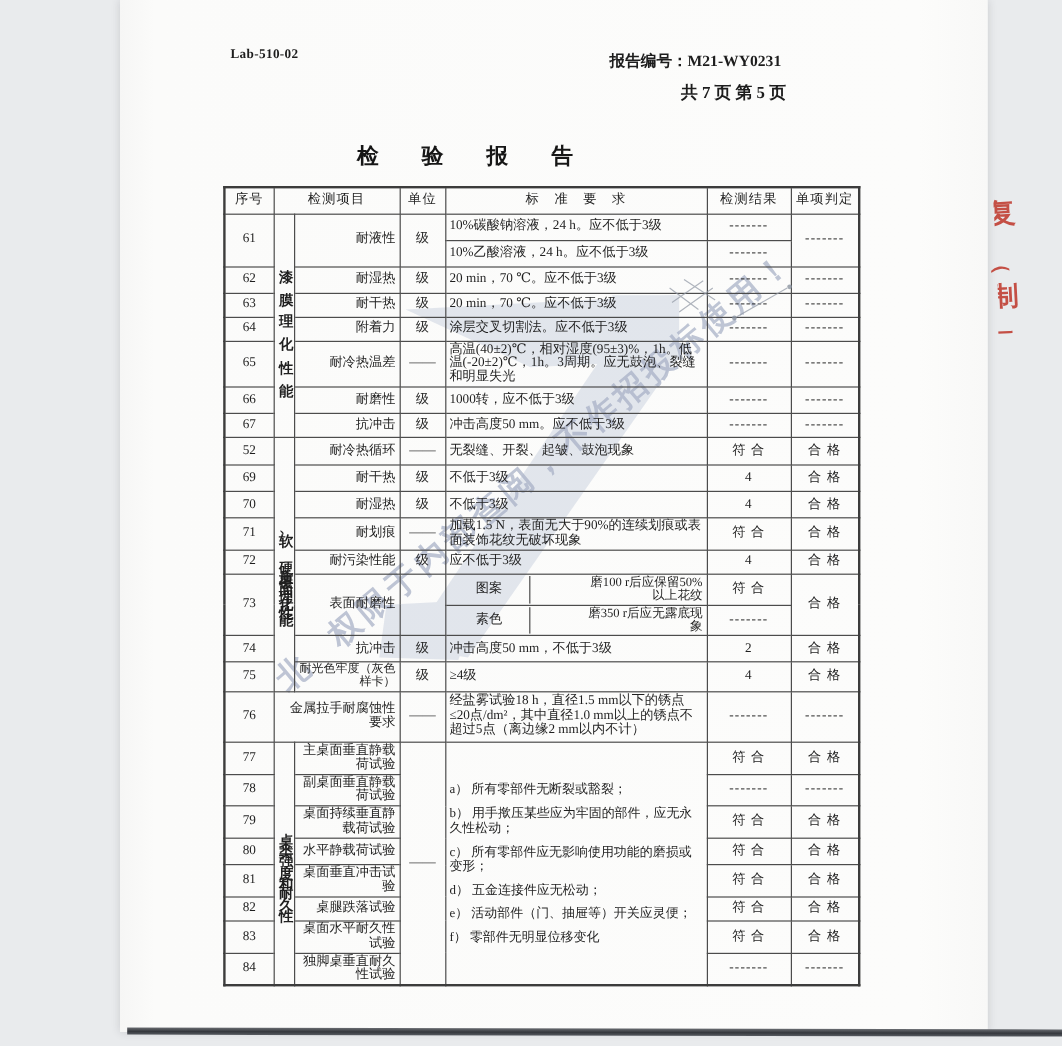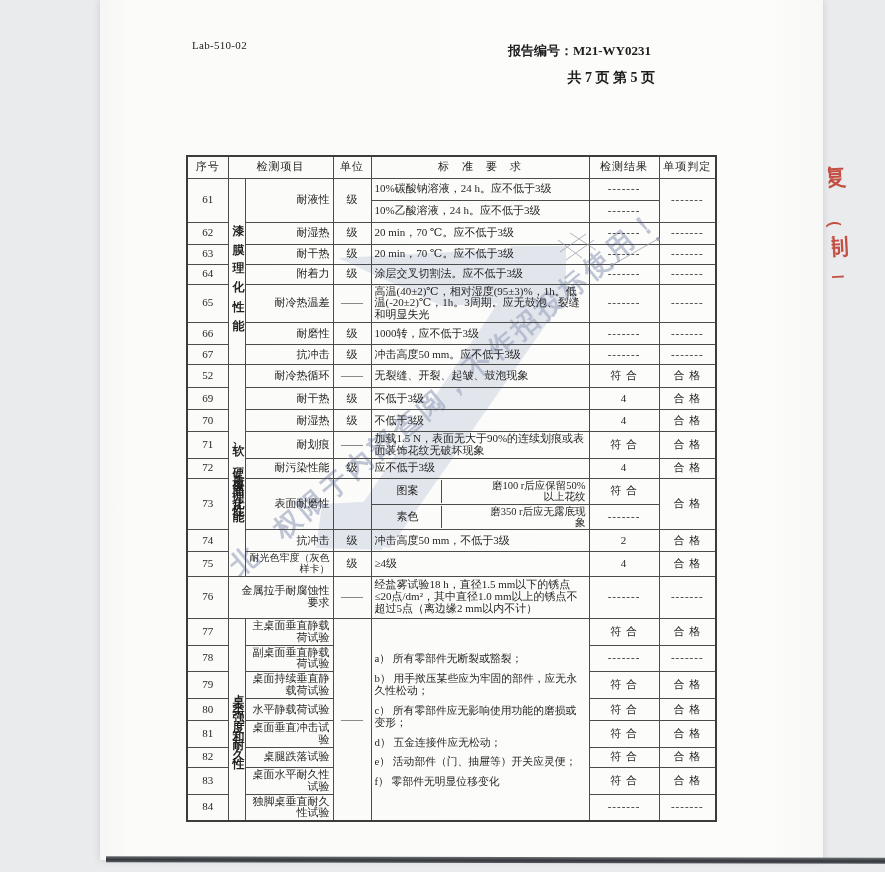--- a/index.html
+++ b/index.html
@@ -14,21 +14,21 @@
     position:absolute;left:100px;top:0;width:723px;height:860px;
     background:linear-gradient(90deg,#f6f6f5 0%,#fbfbfa 4%,#fcfcfb 92%,#f8f8f7 100%);
     box-shadow:0 0 7px rgba(60,60,70,.18);
   }
   .bottom-edge{
     position:absolute;left:106px;top:857px;width:779px;height:6px;
     background:linear-gradient(180deg,#6a6d72,#35383d 55%,#565a60);
     transform:rotate(.12deg);
   }
   
-  .form-code{position:absolute;left:92px;top:39px;font-size:11px;font-weight:normal;letter-spacing:.3px;color:#1d1d1d;}
+  .form-code{position:absolute;left:92px;top:39px;font-size:11px;font-weight:bold;letter-spacing:.3px;color:#1d1d1d;}
   .report-no{position:absolute;right:172px;top:42px;font-size:13px;font-weight:bold;color:#1d1d1d;}
   .page-info{position:absolute;right:168px;top:69px;font-size:14px;font-weight:bold;color:#1d1d1d;}
   .org-title{position:absolute;left:82px;top:86px;width:420px;text-align:center;
     font-size:20px;font-weight:bold;letter-spacing:.5px;color:#161616;}
   .doc-title{position:absolute;left:82px;top:118px;width:420px;text-align:center;
     font-size:18px;font-weight:bold;letter-spacing:9px;color:#161616;}
   
   .wm-logo{position:absolute;left:0;top:0;pointer-events:none;}
   .wm-text{
     position:absolute;left:122px;top:556px;transform:rotate(-40deg);transform-origin:0 0;
@@ -95,20 +95,21 @@
       </g>
     </svg>
 
     <div class="wm-text">
       <span>北</span><span class="wm-gap"></span><span>权限于内部查阅，不作招投标使用！</span>
     </div>
 
     <div class="form-code">Lab-510-02</div>
     <div class="report-no">报告编号：M21-WY0231</div>
     <div class="page-info">共 7 页  第 5 页</div>
+    <div class="doc-title">检　验　报　告</div>
 
     <table class="report">
       <colgroup>
         <col style="width:41px">
           <col style="width:17px">
           <col style="width:88px">
         <col style="width:38px">
           <col style="width:218px">
           <col style="width:70px">
           <col style="width:57px">

